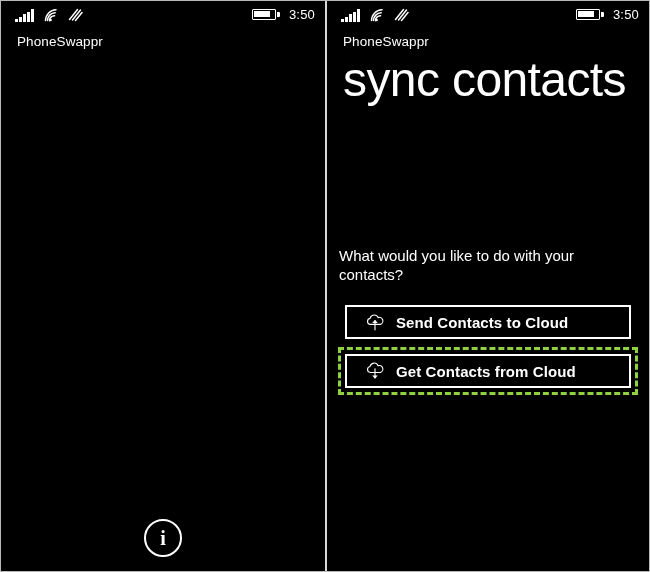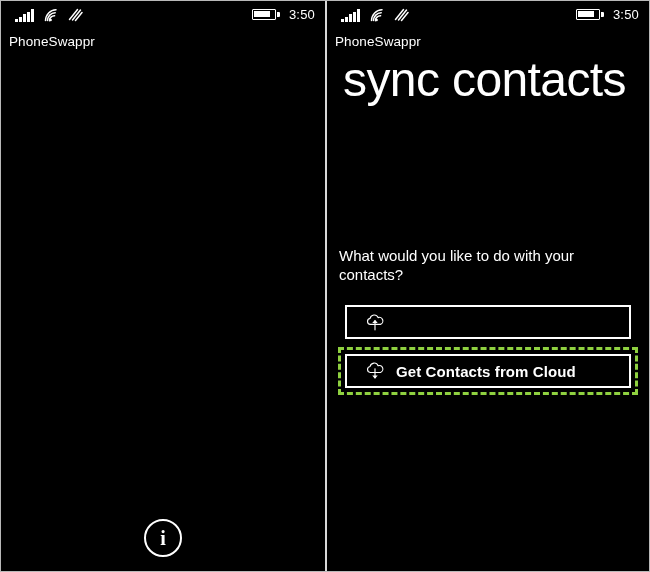--- a/index.html
+++ b/index.html
@@ -110,21 +110,21 @@
     height: 5px;
     background: #ffffff;
     margin-left: 1.5px;
     border-radius: 0 1px 1px 0;
   }
 
   
   .app-name {
     color: #ffffff;
     font-size: 13.5px;
-    padding: 8px 0 0 8px;
+    padding: 8px 0 0 16px;
     line-height: 1.1;
     letter-spacing: 0.1px;
   }
   .page-title {
     color: #ffffff;
     font-size: 48px;
     font-weight: 300;
     line-height: 1.02;
     padding: 6px 0 0 16px;
     letter-spacing: -0.6px;
@@ -314,20 +314,21 @@
       <div style="padding:14px 11px 0 11px;">
         <div class="nohl">
           <div class="btn">
             <span class="btn-icon">
               <svg width="21" height="20" viewBox="0 0 22 20">
                 <path d="M5.8 12.6 a3.3 3.3 0 0 1 -0.2 -6.55 a4.6 4.6 0 0 1 8.8 -0.9 a3.5 3.5 0 0 1 2.6 7.45 z" fill="none" stroke="#ffffff" stroke-width="1.25" stroke-linejoin="round"></path>
                 <path d="M11 18.6 L 11 8.6" fill="none" stroke="#ffffff" stroke-width="1.25" stroke-linecap="round"></path>
                 <path d="M11 7.6 L 14 11.2 L 8 11.2 Z" fill="#ffffff"></path>
               </svg>
             </span>
+            <span class="btn-label">Send Contacts to Cloud</span>
           </div>
         </div>
 
         <div class="hl" style="margin-top:1px;">
           <div class="btn">
             <span class="btn-icon">
               <svg width="21" height="20" viewBox="0 0 22 20">
                 <path d="M5.8 11.6 a3.3 3.3 0 0 1 -0.2 -6.55 a4.6 4.6 0 0 1 8.8 -0.9 a3.5 3.5 0 0 1 2.6 7.45 z" fill="none" stroke="#ffffff" stroke-width="1.25" stroke-linejoin="round"></path>
                 <path d="M11 7.6 L 11 17.4" fill="none" stroke="#ffffff" stroke-width="1.25" stroke-linecap="round"></path>
                 <path d="M11 18.6 L 8 15.0 L 14 15.0 Z" fill="#ffffff"></path>

